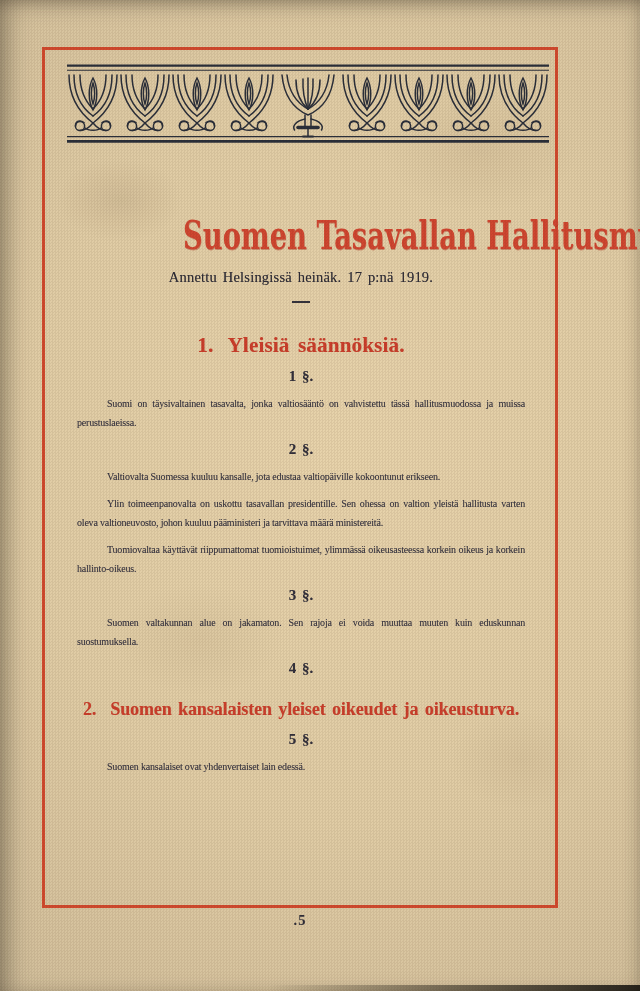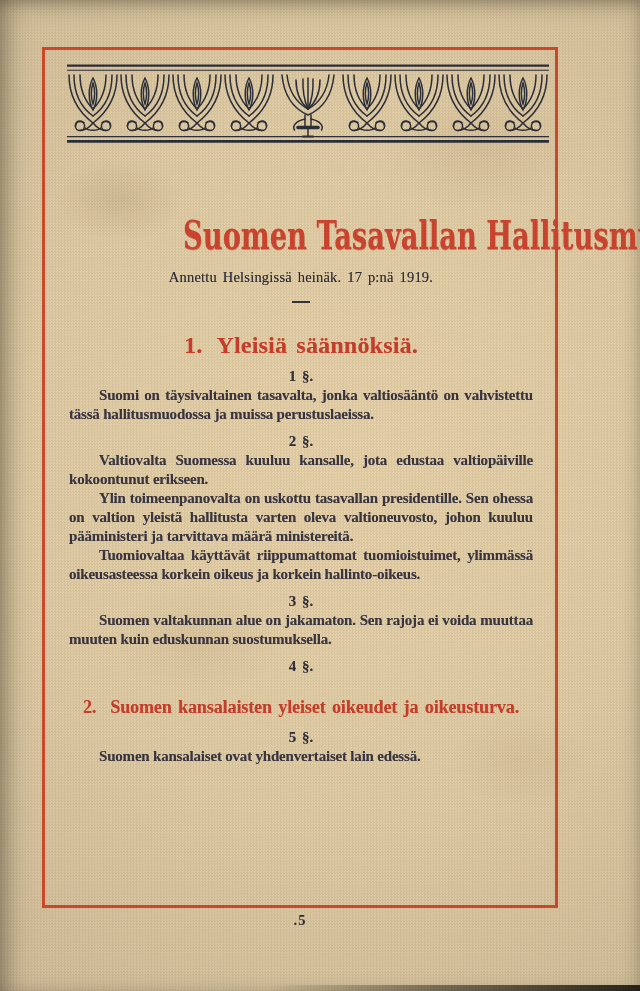--- a/index.html
+++ b/index.html
@@ -51,36 +51,36 @@
   .subtitle{
     margin-top:2px;line-height:20px;text-align:center;
     font-weight:400;font-size:14.5px;color:#2e2c36;letter-spacing:.2px;word-spacing:2px;
     text-shadow:0 0 .5px rgba(40,38,50,.45);
   }
 
   .divider{width:18px;height:2px;margin:14px auto 0;background:#35333c;}
 
   .sec-heading{
     margin-top:30px;line-height:24px;text-align:center;
-    font-weight:700;font-size:24px;color:#cb3e2b;letter-spacing:.2px;word-spacing:3px;
+    font-weight:700;font-size:21px;color:#cb3e2b;letter-spacing:.2px;word-spacing:3px;
     text-shadow:.4px .4px 0 rgba(165,45,28,.35);
   }
   .sec-heading .sec-num{margin-right:14px;}
   .sec-heading-2{margin-top:20px;line-height:23px;font-size:18px;letter-spacing:-.1px;word-spacing:2px;}
 
   .mark{
     margin:8px 0 0;line-height:19px;text-align:center;
     font-weight:700;font-size:15px;color:#34313c;word-spacing:2px;
     text-shadow:0 0 .5px rgba(40,38,50,.4);
   }
   .mark-first{margin-top:10px;}
   .mark-5{margin-top:9px;}
 
   p.body{
-    margin:0;line-height:19px;font-size:15px;font-weight:700;color:#393642;
+    margin:8px;line-height:19px;font-size:10px;font-weight:400;color:#393642;
     letter-spacing:-.2px;text-indent:30px;text-align:justify;
     text-shadow:0 0 .5px rgba(45,42,55,.35);
   }
 
   .page-number{
     position:absolute;left:42px;top:912px;width:516px;text-align:center;
     font-weight:700;font-size:14.5px;color:#2f2d38;letter-spacing:1px;
   }
 </style>
 </head>

